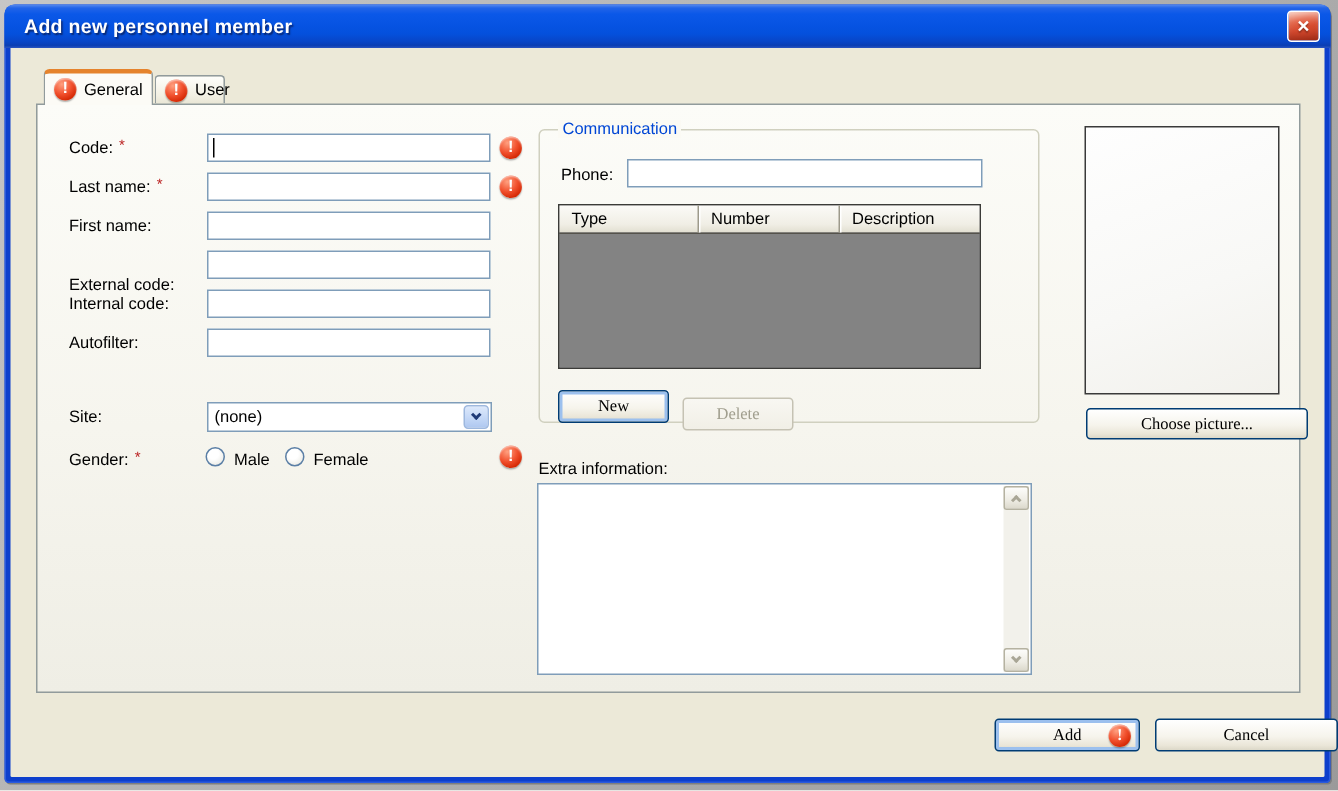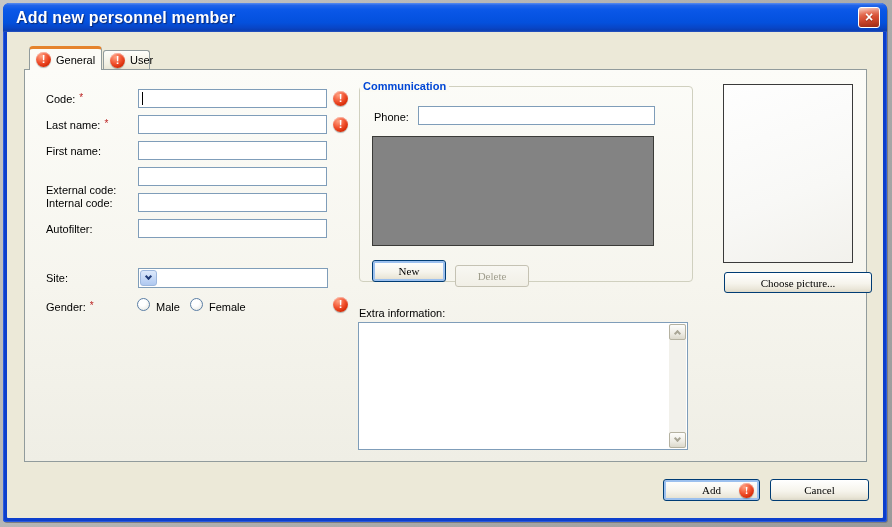--- a/index.html
+++ b/index.html
@@ -14,21 +14,21 @@
     background:#0D3FCC;border-radius:7px 7px 3px 3px;
     box-shadow:inset 0 0 0 1px #2B5BDE, 1px 1px 0 #7E7E7E;
   }
   .titlebar{
     position:absolute;left:0;top:0;right:0;height:29px;
     border-radius:6px 6px 0 0;
     background:linear-gradient(180deg,#5A8CEE 0%,#2264E8 8%,#0B58E8 22%,#0653E2 48%,#0450DC 68%,#0845C6 86%,#0A3EB4 94%,#2A55C0 100%);
     display:flex;align-items:center;
   }
   .title{
-    padding-left:13px;color:#fff;font-size:16px;font-weight:bold;
+    padding-left:13px;color:#fff;font-size:13px;font-weight:bold;
     text-shadow:1px 1px 1px rgba(10,30,90,.8);letter-spacing:.2px;white-space:nowrap;
   }
   .close-btn{
     position:absolute;right:7px;top:4px;width:22px;height:21px;
     border:1px solid #FFFFFF;border-radius:3px;
     background:linear-gradient(160deg,#F2AB95 0%,#E4674B 30%,#D84C30 55%,#BC3A1F 100%);
     box-shadow:inset 0 -7px 8px -6px rgba(90,10,0,.55), inset 0 6px 7px -5px rgba(255,255,255,.75);
     display:flex;align-items:center;justify-content:center;cursor:default;
   }
   .close-x{color:#fff;font-size:14px;font-weight:bold;line-height:1;margin-top:-1px;text-shadow:0 1px 1px rgba(0,0,0,.3);}
@@ -78,21 +78,21 @@
   .chev{display:block;width:5px;height:5px;border-right:2px solid #1F3A77;border-bottom:2px solid #1F3A77;transform:rotate(45deg);margin-top:-3px;}
   .chev-gray{border-color:#A9A696;}
   .chev-up{transform:rotate(225deg);margin-top:3px;}
   
   .radio{
     position:absolute;width:13px;height:13px;border-radius:50%;border:1px solid #5B7FA6;
     background:radial-gradient(circle at 38% 32%,#FFFFFF 35%,#F0F0EC 70%,#CFCFC6 100%);
   }
   
   .groupbox{position:absolute;border:1px solid #D0D0BF;border-radius:4px;}
-  .groupbox-title{position:absolute;top:-7px;left:0;background:#FBFAF4;padding:0 3px;color:#0046D5;font-weight:bold;}
+  .groupbox-title{position:absolute;top:-7px;left:12px;background:#FBFAF4;padding:0 3px;color:#0046D5;}
   
   .grid{position:absolute;border:1px solid #3B3B38;background:#838383;display:flex;flex-direction:column;}
   .grid-header{height:19px;display:flex;background:linear-gradient(180deg,#FBFAF7 0%,#F0EEE5 70%,#E2DFD1 100%);border-bottom:1px solid #55534C;}
   .grid-th{display:flex;align-items:center;padding-left:8px;}
   .grid-th + .grid-th{border-left:1px solid #9D9A8B;box-shadow:inset 1px 0 0 #FFFFFF;}
   .grid-body{flex:1;background:#838383;}
   
   .btn{
     position:absolute;border:1px solid #003C74;border-radius:3px;
     background:linear-gradient(180deg,#FFFFFF 0%,#F6F4EC 55%,#EAE6D8 85%,#DCD8C8 100%);
@@ -155,39 +155,51 @@
         <input class="txt" style="left: 113px; top: 97px; width: 189px;" value="">
 
         <span class="lbl" style="left:21px;top:127px">Internal code:</span>
         <input class="txt" style="left: 113px; top: 123px; width: 189px;" value="">
 
         <span class="lbl" style="left:21px;top:153px">Autofilter:</span>
         <input class="txt" style="left: 113px; top: 149px; width: 189px;" value="">
 
         <span class="lbl" style="left:21px;top:202px">Site:</span>
         <div class="combo" style="left:113px;top:198px;width:190px">
+          <span class="combo-text">(none)</span>
           <div class="combo-btn">
             <span class="chev"></span>
           </div>
         </div>
 
         <span class="lbl" style="left:21px;top:231px"><span>Gender:</span><span class="req">*</span></span>
         <span class="radio" style="left:112px;top:228px"></span>
         <span class="lbl" style="left:131px;top:231px">Male</span>
         <span class="radio" style="left:165px;top:228px"></span>
         <span class="lbl" style="left:184px;top:231px">Female</span>
         <span class="warn" style="left:308px;top:227px">!</span>
 
         <div class="groupbox" style="left:334px;top:16px;width:334px;height:196px">
           <span class="groupbox-title">Communication</span>
 
           <span class="lbl" style="left:14px;top:24px">Phone:</span>
           <input class="txt" style="left: 58px; top: 19px; width: 237px;" value="">
 
           <div class="grid" style="left:12px;top:49px;width:282px;height:110px">
+            <div class="grid-header">
+              <div class="grid-th" style="width:92px">
+                  <span>Type</span>
+                </div>
+              <div class="grid-th" style="width:94px">
+                  <span>Number</span>
+                </div>
+              <div class="grid-th" style="flex:1">
+                  <span>Description</span>
+                </div>
+            </div>
             <div class="grid-body"></div>
           </div>
 
           <div class="btn btn-focus" style="left:12px;top:173px;width:74px;height:22px">
             <span>New</span>
           </div>
           <div class="btn btn-disabled" style="left:95px;top:178px;width:74px;height:22px">
             <span>Delete</span>
           </div>
         </div>
@@ -207,19 +219,19 @@
         <div class="picture-frame" style="left:698px;top:14px;width:130px;height:179px"></div>
         <div class="btn" style="left:699px;top:202px;width:148px;height:21px">
           <span>Choose picture...</span>
         </div>
       </div>
 
       <div class="btn btn-focus" style="left:656px;top:447px;width:97px;height:22px">
         <span>Add</span>
         <span class="warn" style="right:5px;top:3px;left:auto">!</span>
       </div>
-      <div class="btn" style="left:763px;top:447px;width:99px;height:22px">
+      <div class="btn" style="left:763px;top:447px;width:122px;height:22px">
         <span>Cancel</span>
       </div>
 
     </div>
   </div>
 </div>
 
 </body></html>

